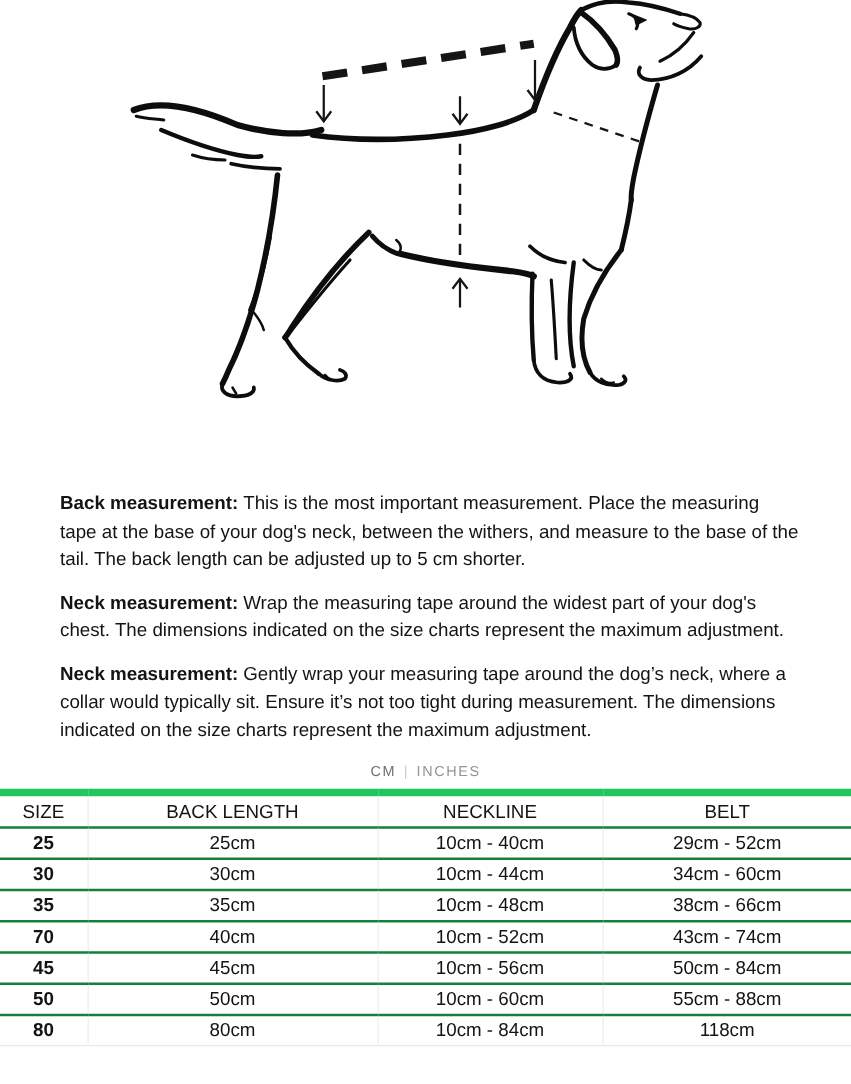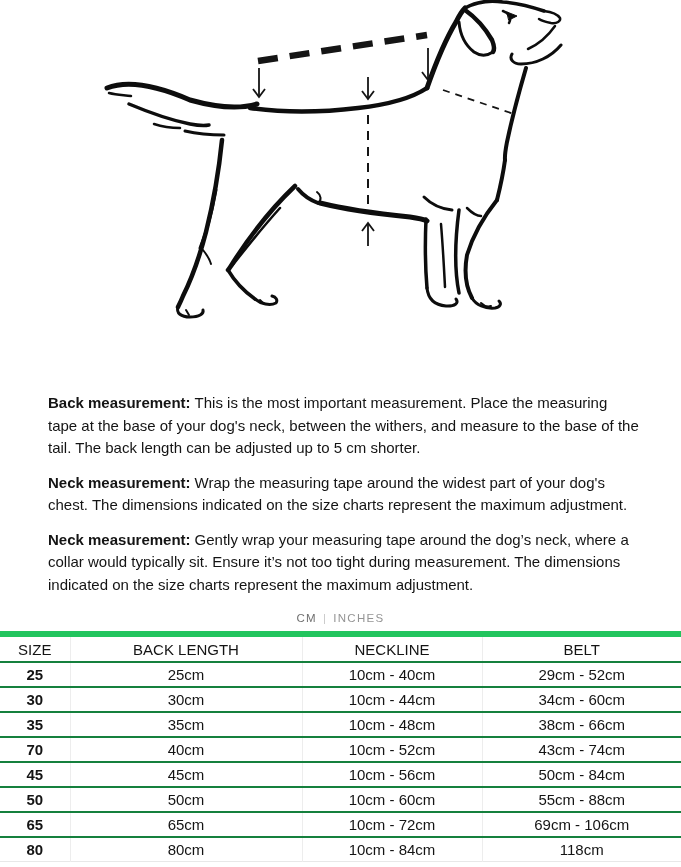--- a/index.html
+++ b/index.html
@@ -166,26 +166,20 @@
           <td>10cm - 56cm</td>
           <td>50cm - 84cm</td>
         </tr>
         <tr>
           <td>50</td>
           <td>50cm</td>
           <td>10cm - 60cm</td>
           <td>55cm - 88cm</td>
         </tr>
         <tr>
-          <td>65</td>
-          <td>65cm</td>
-          <td>10cm - 72cm</td>
-          <td>69cm - 106cm</td>
-        </tr>
-        <tr>
           <td>80</td>
           <td>80cm</td>
           <td>10cm - 84cm</td>
           <td>118cm</td>
         </tr>
       </tbody>
   </table>
 
 </div>
 

